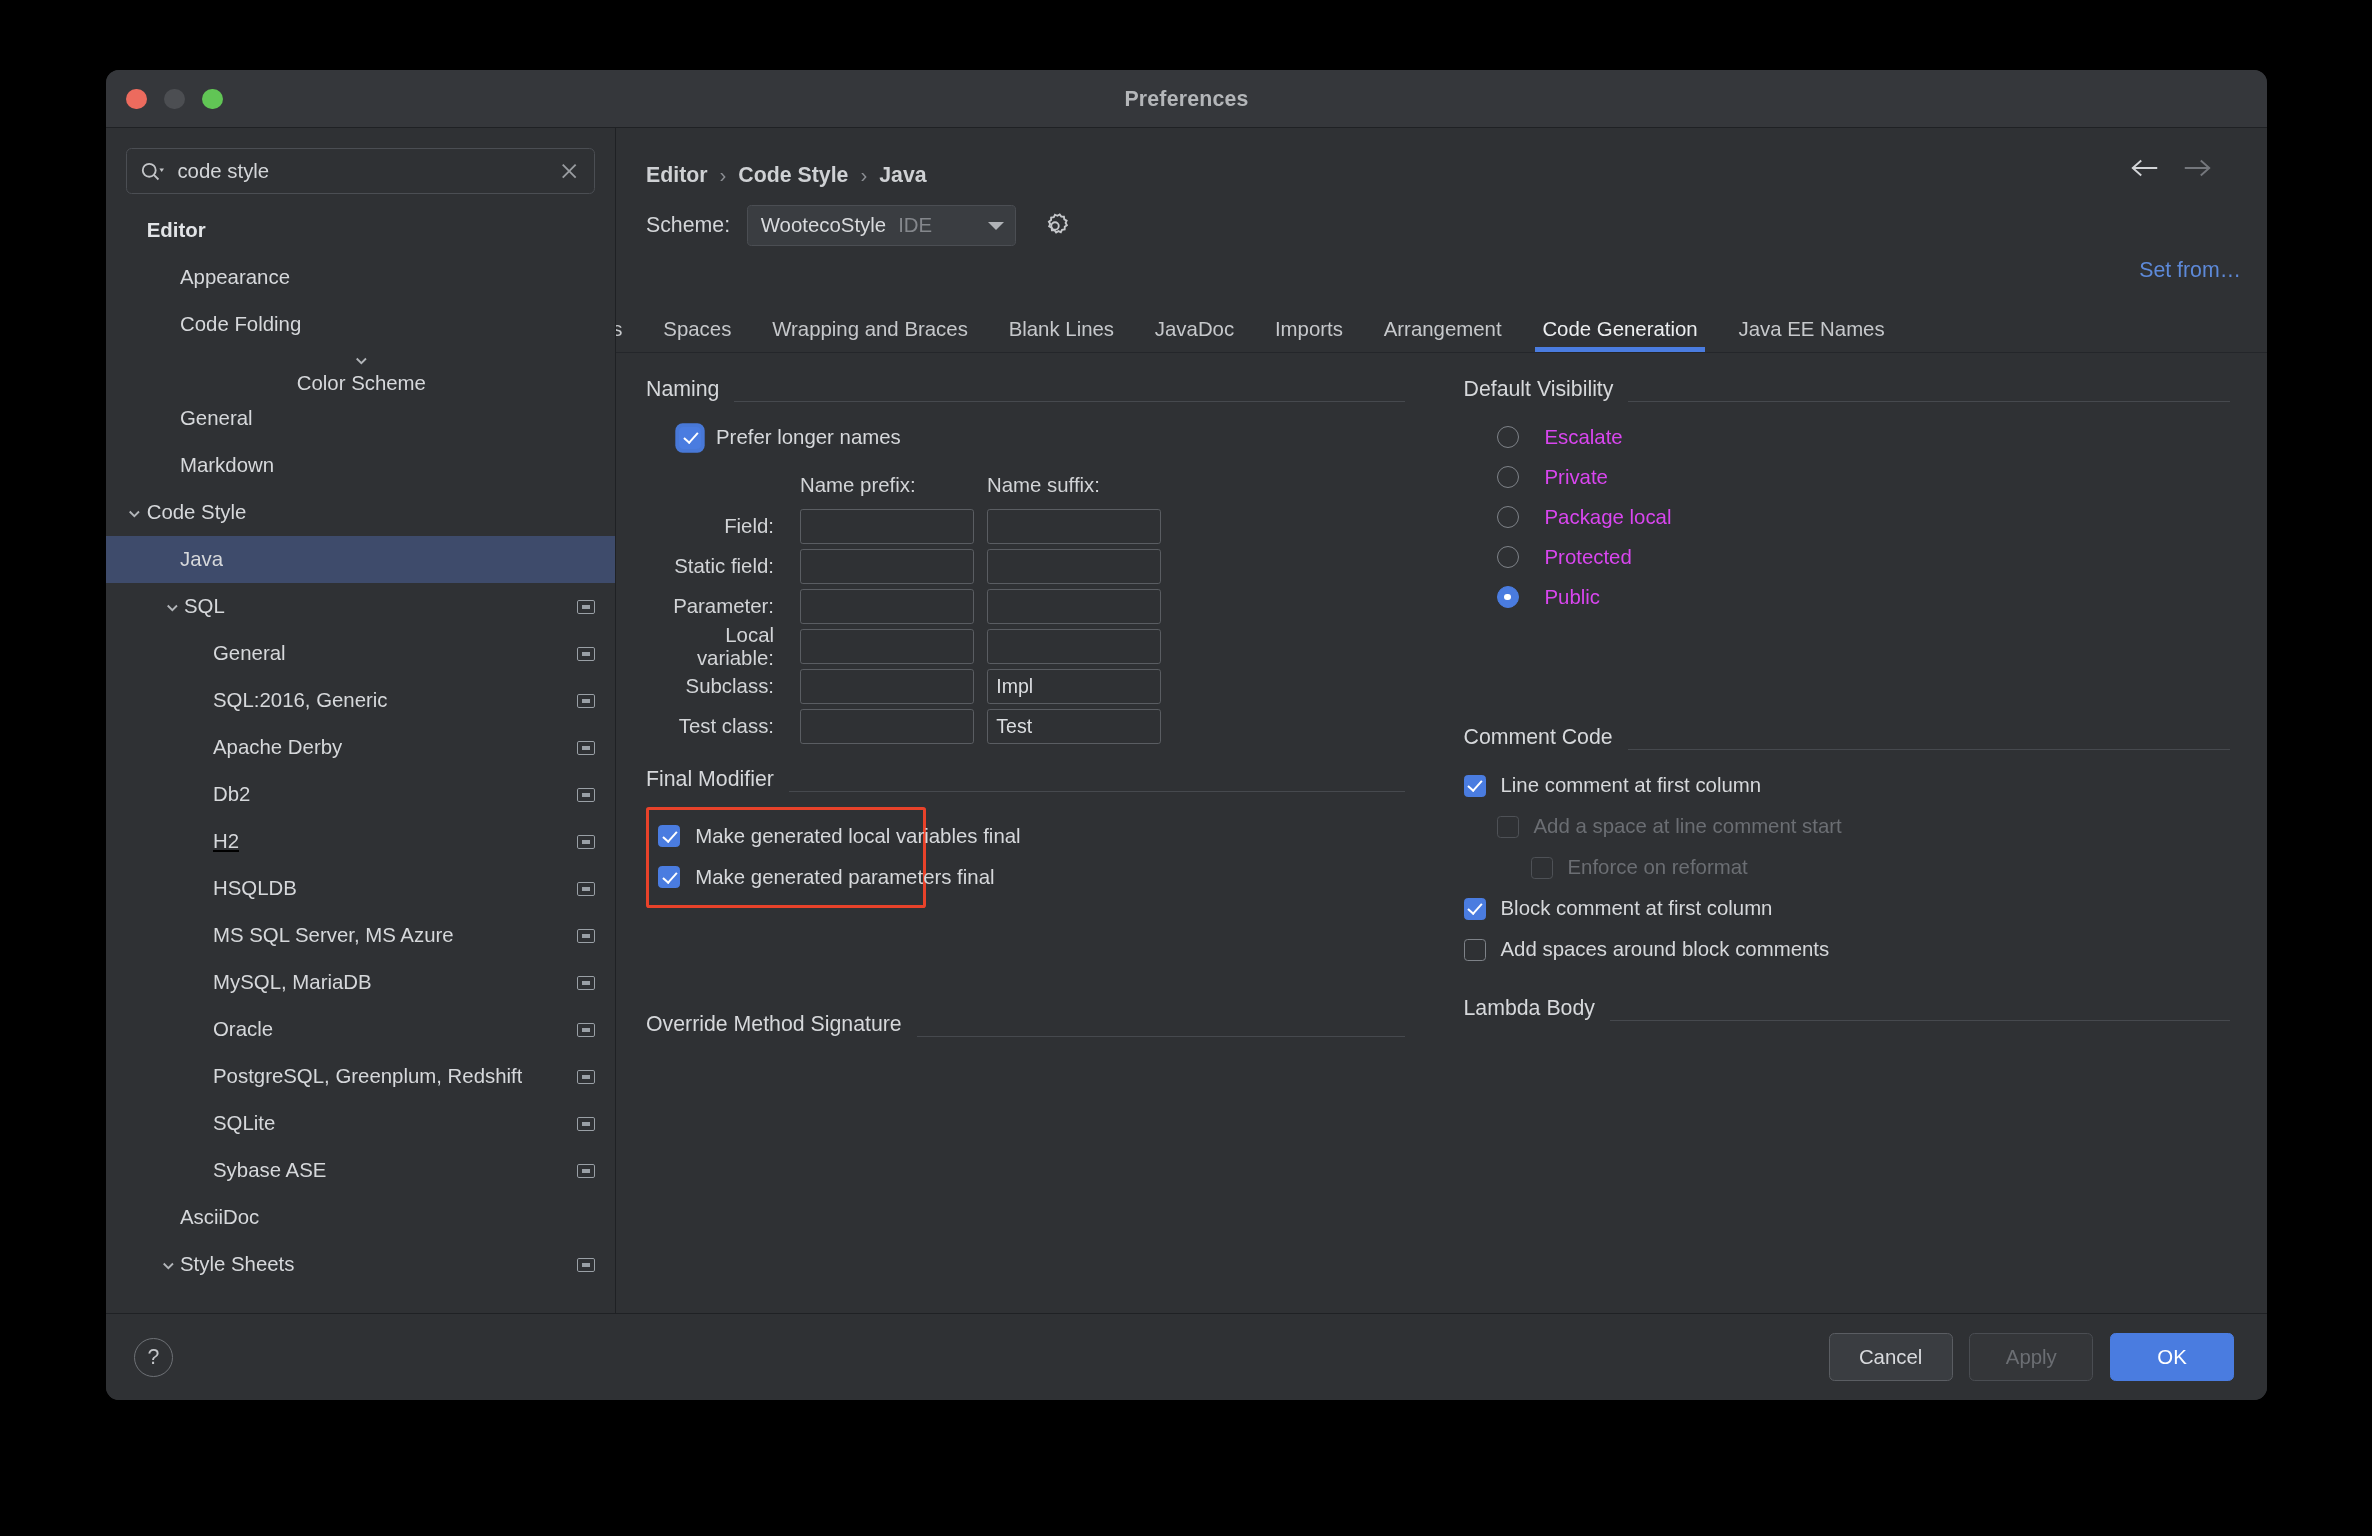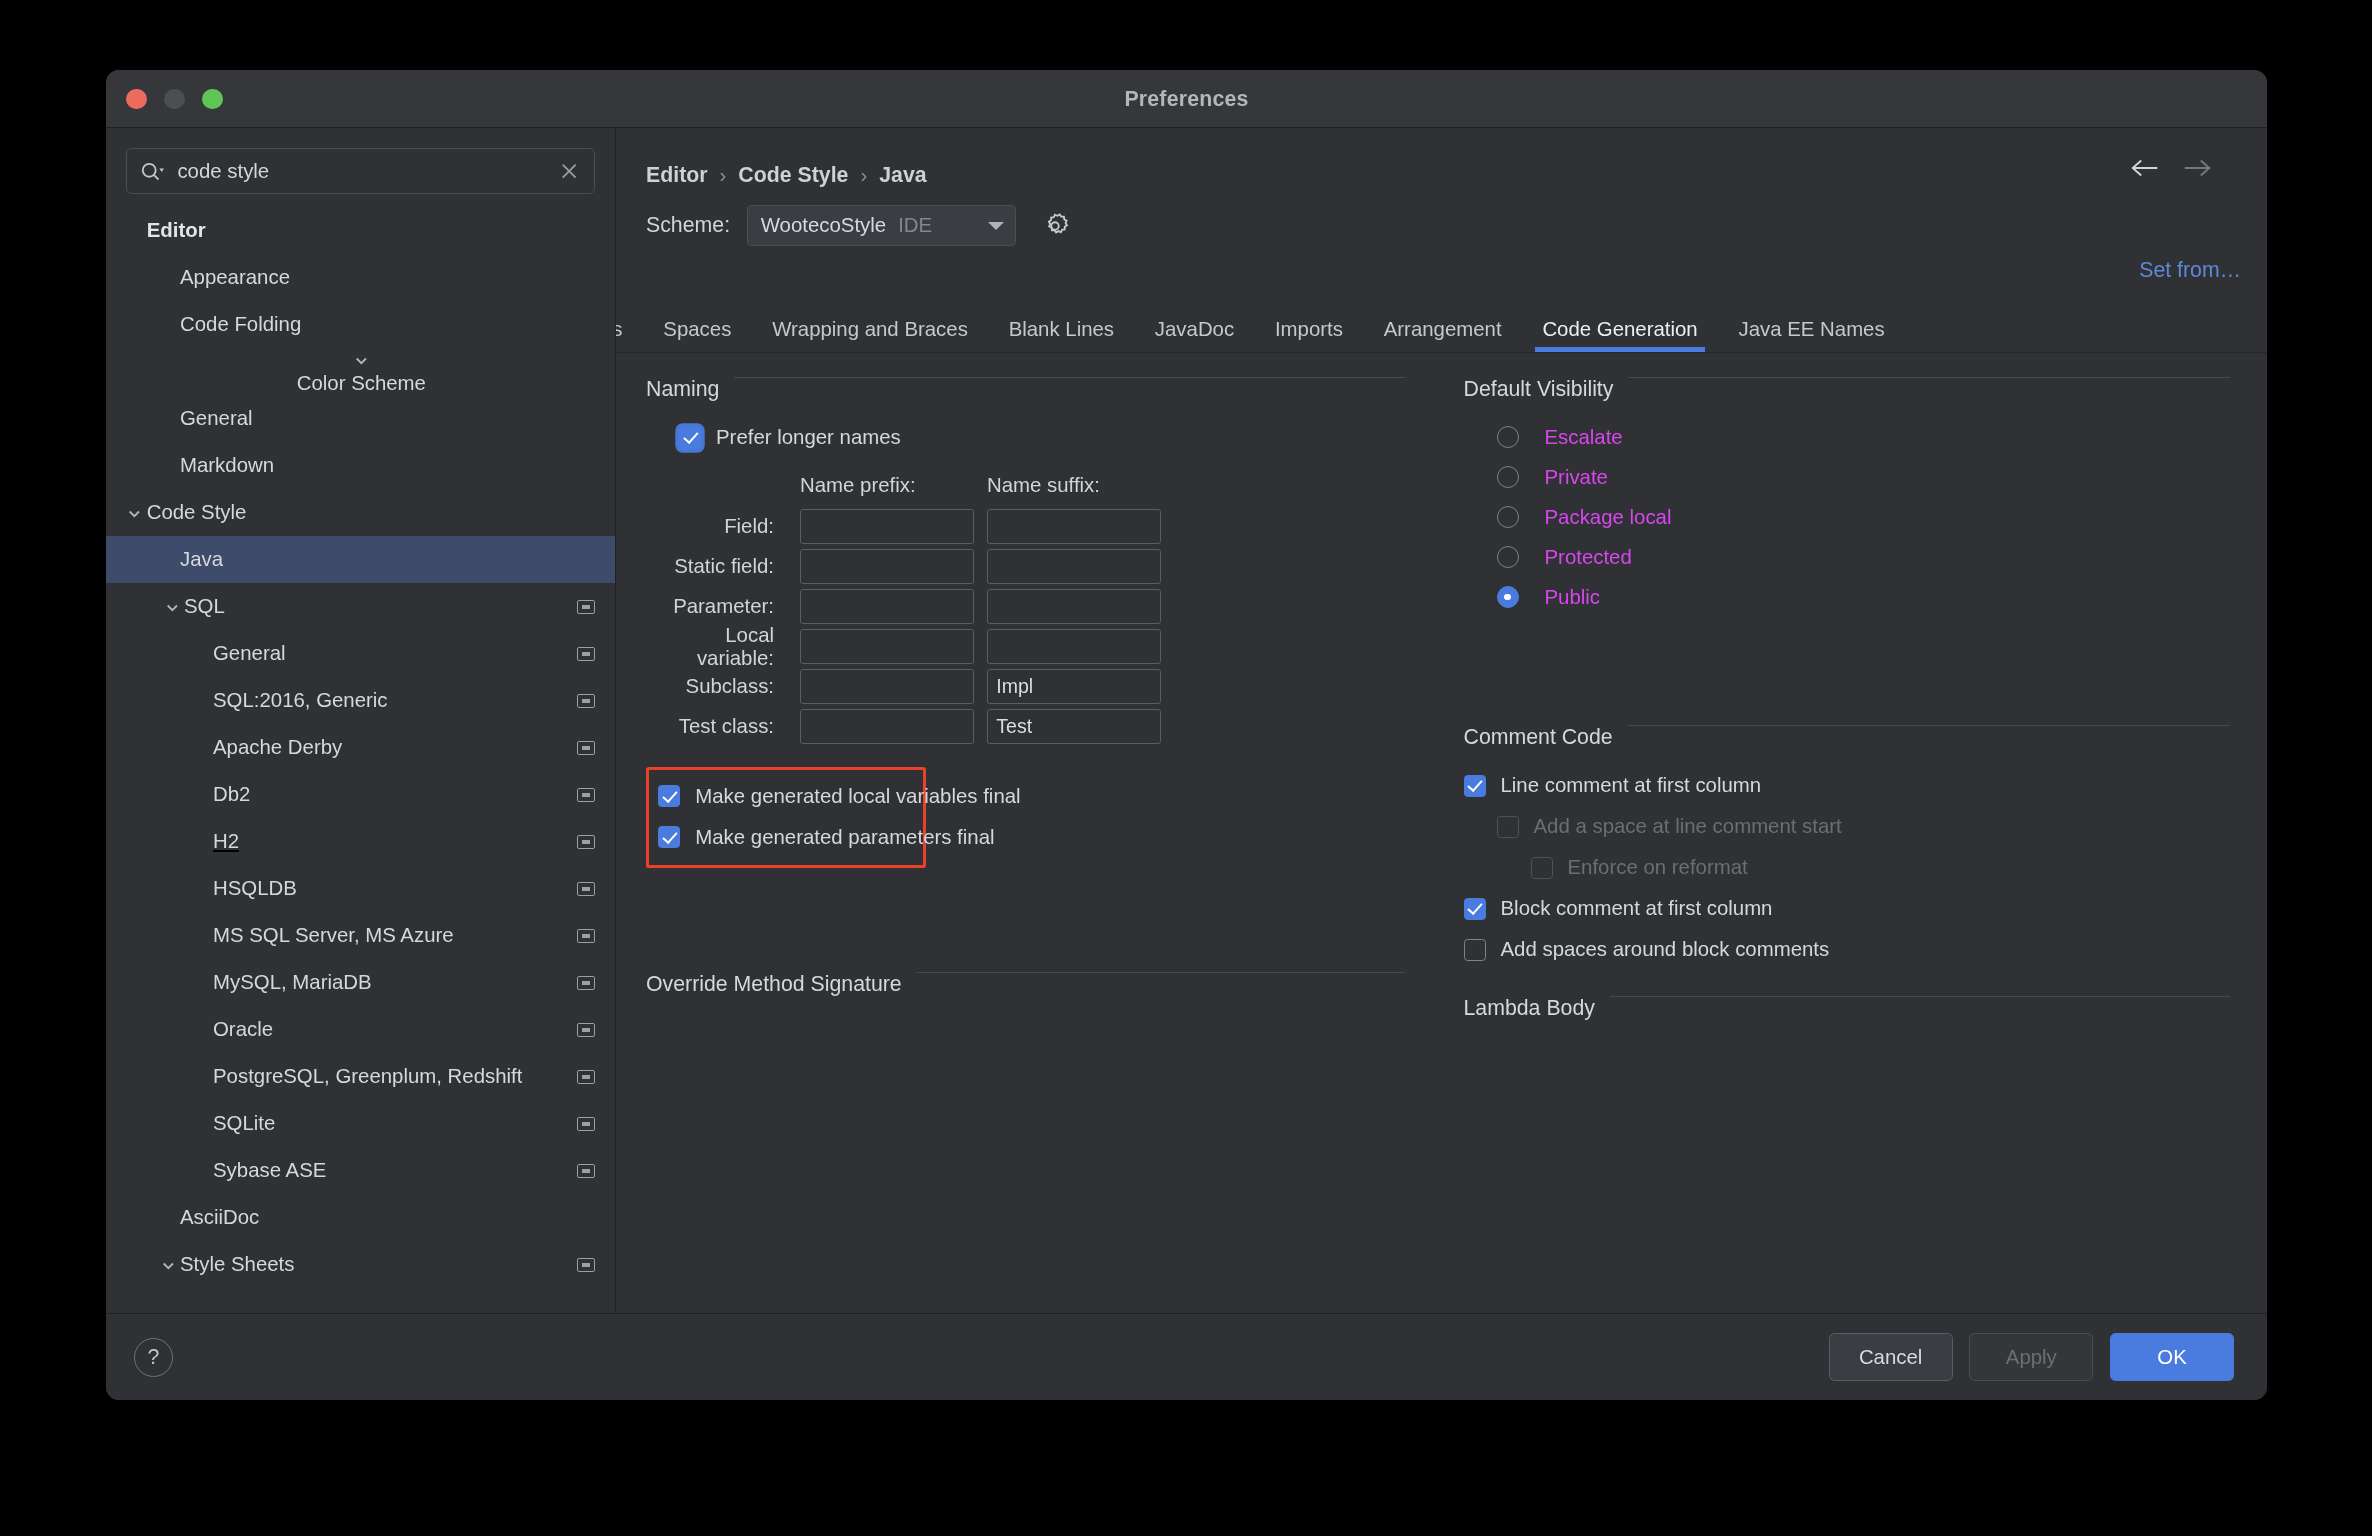--- a/index.html
+++ b/index.html
@@ -235,21 +235,21 @@
     padding: 0 0 0 0;
   }
   .col {
     flex: 1 1 50%;
     min-width: 0;
     padding: 24px 37px 0 30px;
   }
   .col.right { padding-left: 22px; }
 
   .group-head {
-    display: flex; align-items: flex-start;
+    display: flex; align-items: flex-end;
     margin-bottom: 15px;
     margin-top: 0;
   }
   .group-title { font-size: 21.3px; color: #d6d8db; white-space: nowrap; }
   .group-line { flex: 1 1 auto; height: 0.9px; background: #46494e; margin-left: 15px; }
 
   
   .cb-row { display: flex; align-items: center; height: 41px; cursor: pointer; }
   .cb-row.indent1 { padding-left: 33px; }
   .cb-row.indent2 { padding-left: 67px; }
@@ -646,20 +646,24 @@
               </div>
               <div class="ng-row">
                 <span class="ng-lbl">Test class:</span>
                 <input type="text" class="ng-in" value="" style="">
                 <input type="text" class="ng-in" value="Test" style="">
               </div>
             </div>
 
           <div class="sect-gap"></div>
 
+          <div class="group-head">
+            <span class="group-title">Final Modifier</span>
+            <span class="group-line"></span>
+          </div>
 
           <div class="hl-box">
             <div class="cb-row">
               <span class="cb checked"></span>
               <span class="cb-label">Make generated local variables final</span>
             </div>
             <div class="cb-row">
               <span class="cb checked"></span>
               <span class="cb-label">Make generated parameters final</span>
             </div>

